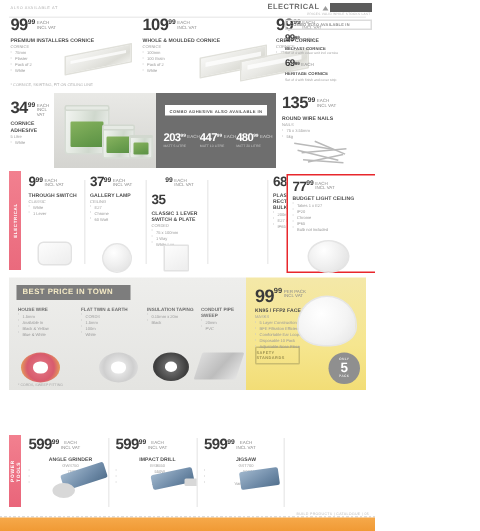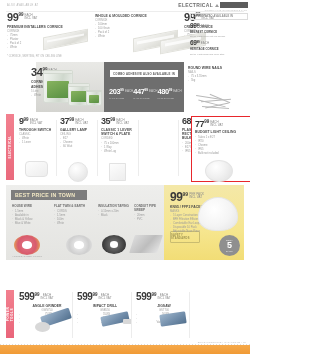--- a/index.html
+++ b/index.html
@@ -174,20 +174,26 @@
       <ul class="blist">
         <li>75mm</li>
         <li>Plaster</li>
         <li>Pack of 2</li>
         <li>White</li>
       </ul>
       <div class="cornice" style="position:absolute; left:36px; top:21px; width:45px; height:13px;"></div>
     </div>
 
     <div class="tcell" style="left:95px; width:84px;">
+      <div class="price">
+        <span class="amt">109</span>
+        <span class="cents">99</span>
+        <span class="unit" style="white-space:pre-line;">EACH
+INCL VAT</span>
+      </div>
       <div class="ptitle">WHOLE &amp; MOULDED CORNICE</div>
       <div class="pcode">CORNICE</div>
       <ul class="blist">
         <li>100mm</li>
         <li>100 Grain</li>
         <li>Pack of 2</li>
         <li>White</li>
       </ul>
       <div class="cornice" style="position:absolute; left:38px; top:22px; width:45px; height:14px;"></div>
     </div>
@@ -235,21 +241,21 @@
       </div>
       <div class="ptitle" style="font-size:2.8px;">HERITAGE CORNICE</div>
       <div class="pcode" style="font-size:2.3px;">Set of 4 with finish and cover strip</div>
     </div>
   </div>
 
   <div class="paintband">
     <div class="pb-mid"></div>
     <div class="pb-dark"></div>
 
-    <div class="pb-left" style="padding-left:7px; padding-top:5px;margin-left:24px;">
+    <div class="pb-left" style="padding-left:7px; padding-top:5px;">
       <div class="price">
         <span class="amt">34</span>
         <span class="cents">99</span>
         <span class="unit" style="white-space:pre-line;">EACH
 INCL VAT</span>
       </div>
       <div class="ptitle">CORNICE ADHESIVE</div>
       <div class="pcode">5 Litre</div>
       <ul class="blist">
         <li>White</li>
@@ -295,20 +301,26 @@
           <span class="amt">480</span>
           <span class="cents">99</span>
           <span class="unit">EACH</span>
         </div>
         <div class="sub">MATT 20 LITRE</div>
       </div>
     </div>
   </div>
 
   <div class="nails">
+    <div class="price">
+      <span class="amt">135</span>
+      <span class="cents">99</span>
+      <span class="unit" style="white-space:pre-line;">EACH
+INCL VAT</span>
+    </div>
     <div class="ptitle">ROUND WIRE NAILS</div>
     <div class="pcode">NAILS</div>
     <ul class="blist">
       <li>75 x 3.55mm</li>
       <li>5kg</li>
     </ul>
     <div class="nailpile">
       <i style="left:0;  top:3px;  width:26px; transform:rotate(9deg);"></i>
       <i style="left:5px; top:6px;  width:30px; transform:rotate(-5deg);"></i>
       <i style="left:2px; top:9px;  width:28px; transform:rotate(14deg);"></i>
@@ -351,21 +363,21 @@
       <ul class="blist">
         <li>E27</li>
         <li>Chrome</li>
         <li>60 Watt</li>
       </ul>
       <div class="dome" style="position:absolute; left:8px; top:45px; width:20px; height:20px;"></div>
     </div>
 
     <div class="ecell" style="left:101px;">
       <div class="price">
-        <span class="amt" style="font-size:9px;">35</span>
+        <span class="amt" style="font-size:9px;margin-top:12px;">35</span>
         <span class="cents">99</span>
         <span class="unit" style="white-space:pre-line;">EACH
 INCL VAT</span>
       </div>
       <div class="ptitle">CLASSIC 1 LEVER SWITCH &amp; PLATE</div>
       <div class="pcode">CORDED</div>
       <ul class="blist">
         <li>75 x 100mm</li>
         <li>1 Way</li>
         <li>White Lug</li>

